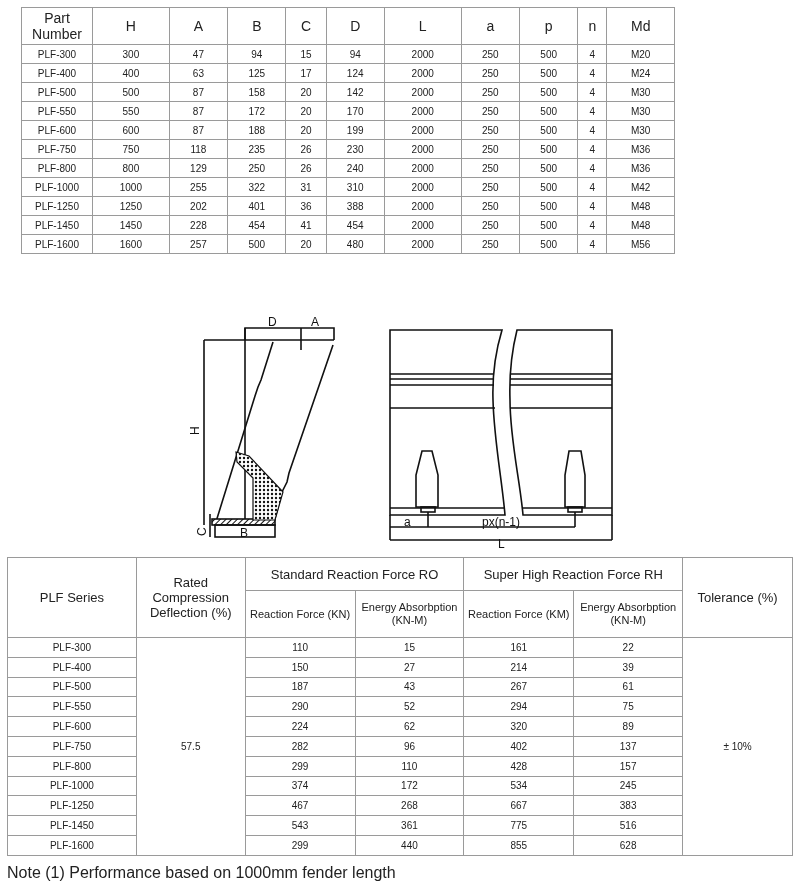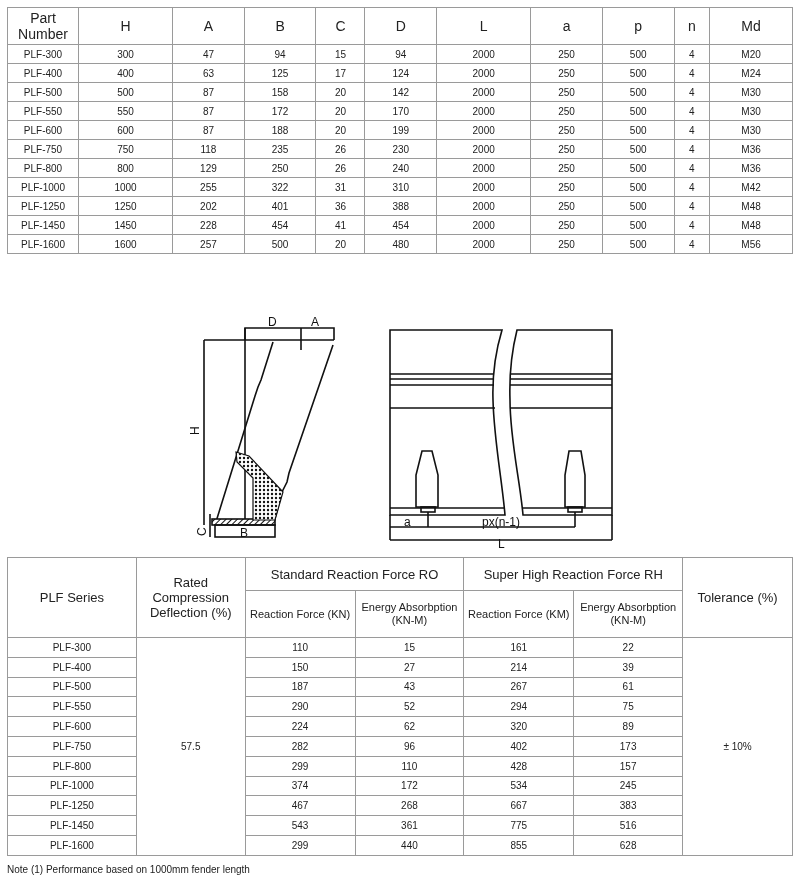--- a/index.html
+++ b/index.html
@@ -1,30 +1,30 @@
 <!DOCTYPE html>
 <html><head>
 <meta charset="utf-8">
 <style>
   html, body { margin:0; padding:0; background:#ffffff; }
   body { width:800px; height:883px; position:relative; font-family:"Liberation Sans", sans-serif; color:#222; overflow:hidden; }
   table { border-collapse:collapse; position:absolute; }
   td, th { border:1px solid #9a9a9a; text-align:center; font-weight:normal; padding:0; }
-  #spec-table { left:7px; top:7px; width:786px; }
+  #spec-table { left:21px; top:7px; width:654px; }
   #spec-table th { font-size:14px; height:36px; line-height:16px; }
   #spec-table td { font-size:10px; height:18px; }
   #spec-table td.note { text-align:left; font-size:9.5px; padding-left:2px; height:18px; }
   #spec-table td.note2 { padding-left:24px; }
   #perf-table { left:7px; top:557px; width:786px; }
   #perf-table th { font-size:13px; line-height:15px; }
   #perf-table th.sub { font-size:11px; line-height:13px; }
   #perf-table td { font-size:10px; height:18.8px; }
   #perf-table th.h1 { height:32px; }
   #perf-table th.h2 { height:46px; }
-  .note-bottom { position:absolute; left:7px; top:864px; font-size:10px; }
+  .note-bottom { position:absolute; left:7px; top:864px; font-size:16px; }
   .diagram { position:absolute; }
   #side-view { left:190px; top:300px; width:180px; height:250px; }
   #front-view { left:380px; top:300px; width:240px; height:250px; }
   .diag-label { font-family:"Liberation Sans", sans-serif; font-size:12px; fill:#111; }
 </style>
 </head>
 <body>
 
 <table id="spec-table">
   <thead>
@@ -312,21 +312,21 @@
         <td>224</td>
         <td>62</td>
         <td>320</td>
         <td>89</td>
       </tr>
       <tr>
         <td>PLF-750</td>
         <td>282</td>
         <td>96</td>
         <td>402</td>
-        <td>173</td>
+        <td>137</td>
       </tr>
       <tr>
         <td>PLF-800</td>
         <td>299</td>
         <td>110</td>
         <td>428</td>
         <td>157</td>
       </tr>
       <tr>
         <td>PLF-1000</td>

